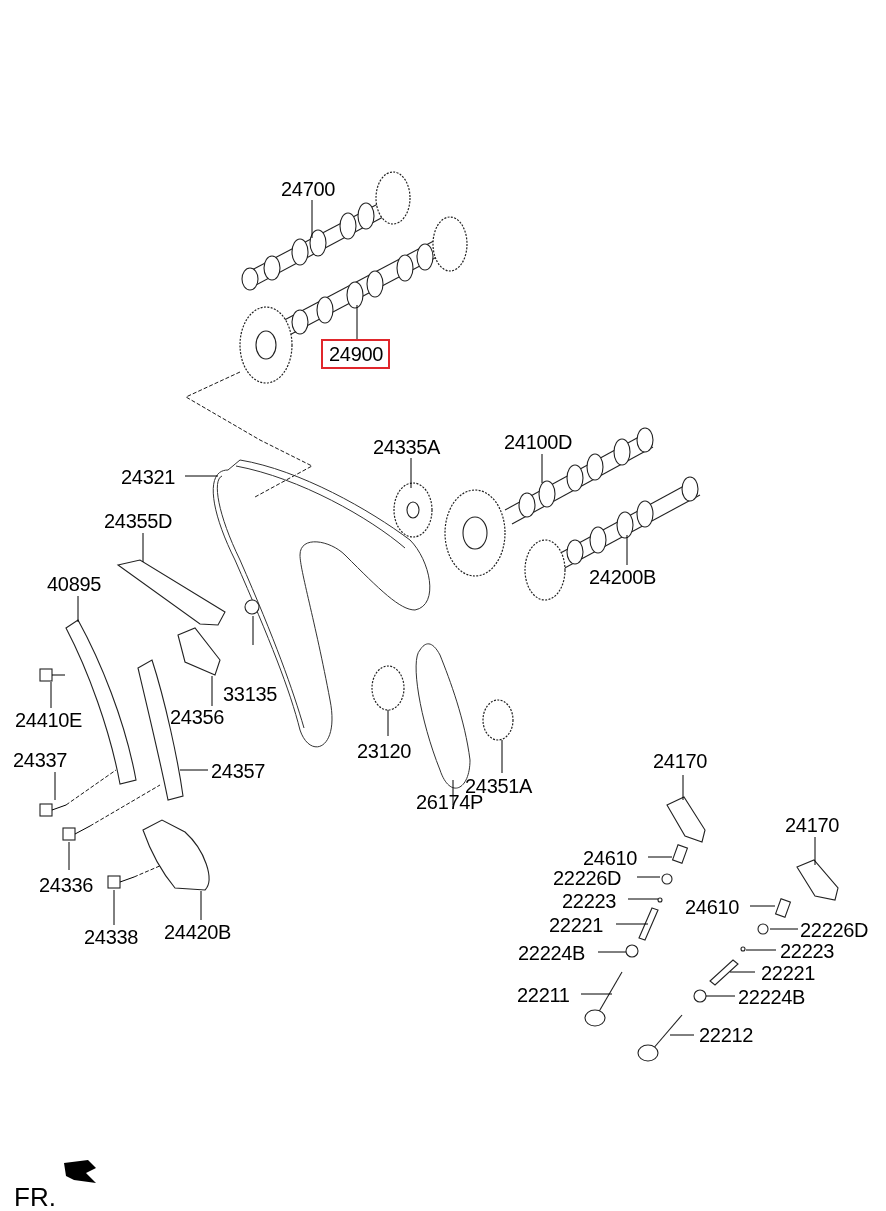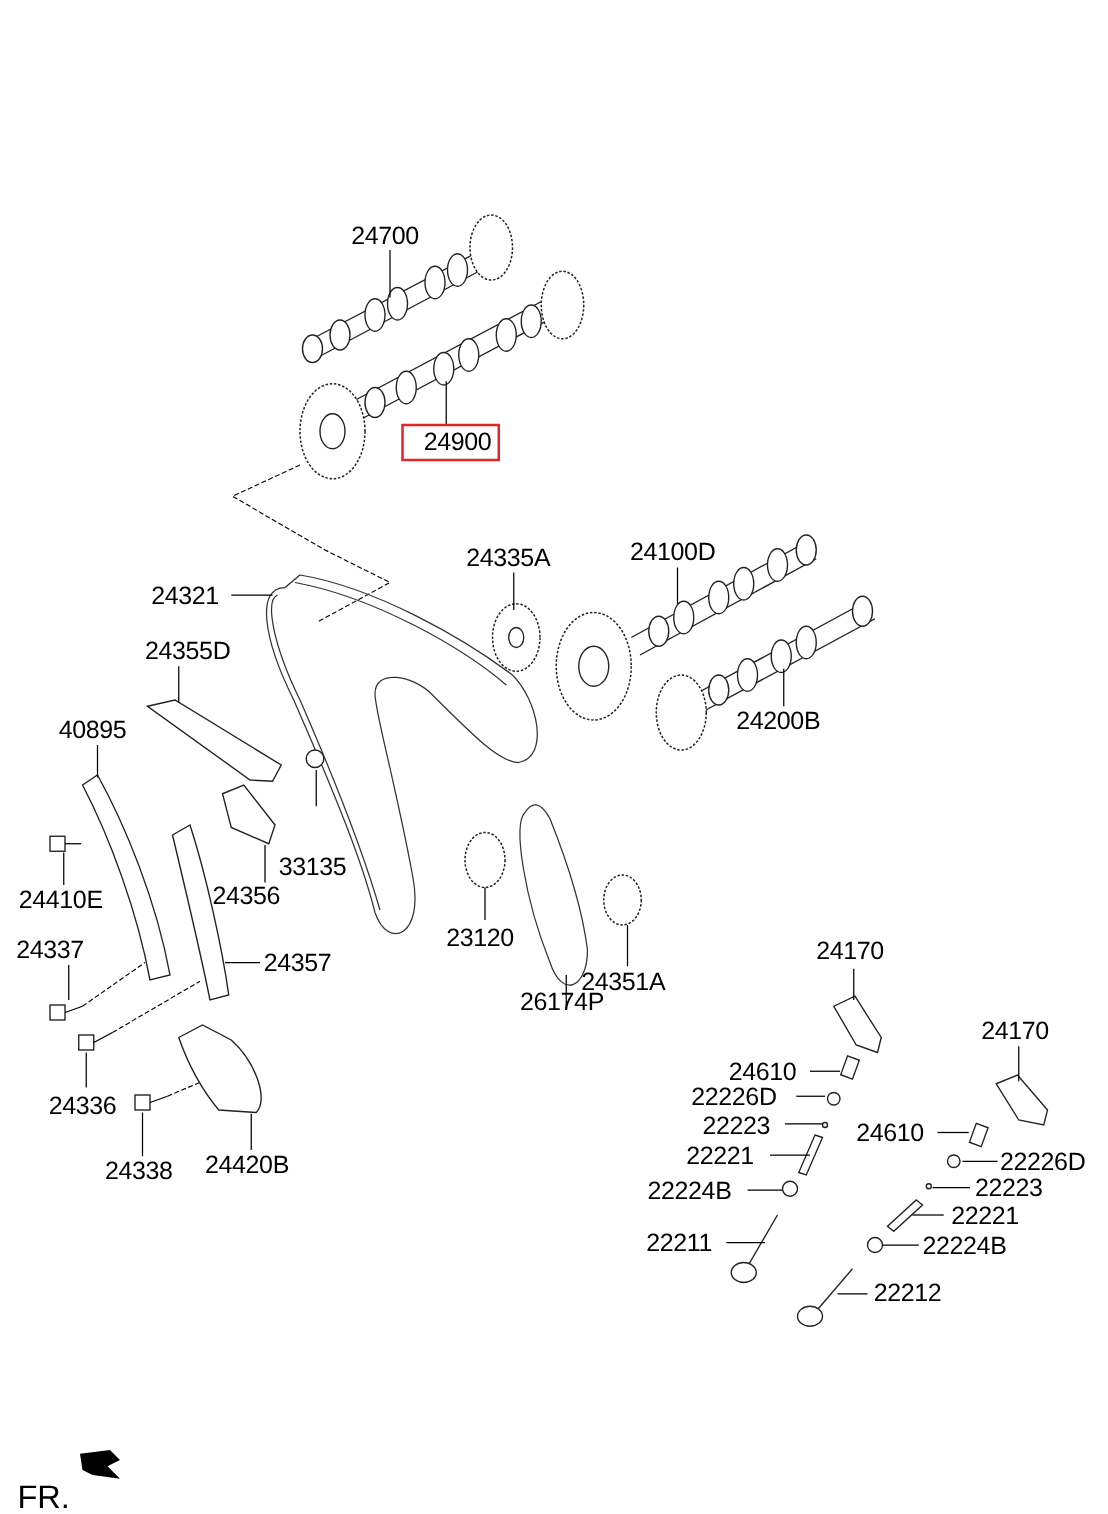--- a/index.html
+++ b/index.html
@@ -1,19 +1,19 @@
 <!DOCTYPE html>
 <html><head>
 <meta charset="utf-8">
 <style>
   html, body { margin:0; padding:0; background:#ffffff; }
   body { width:886px; height:1211px; position:relative; overflow:hidden; font-family:"Liberation Sans", sans-serif; }
   #diagram { position:absolute; left:0; top:0; width:886px; height:1211px; }
   .lbl { position:absolute; font-family:"Liberation Sans", sans-serif; font-size:20px; color:#000; line-height:1; white-space:nowrap; letter-spacing:-0.3px; }
-  .lbl.hl { border:2px solid #e0262b; padding:3px 5px 3px 16px; }
+  .lbl.hl { border:2px solid #e0262b; padding:3px 5px 3px 6px; }
   .fr { position:absolute; left:14px; top:1182px; font-size:26px; font-weight:normal; font-family:"Liberation Sans", sans-serif; }
   svg .ln { stroke:#000; stroke-width:1; fill:none; }
   svg .dash { stroke:#000; stroke-width:0.9; fill:none; stroke-dasharray:4 2; }
   svg .part { stroke:#222; stroke-width:1.1; fill:#fff; }
   svg .gear { stroke:#222; stroke-width:1.2; fill:#fff; stroke-dasharray:2 1.4; }
   svg .chain { stroke:#333; stroke-width:1; fill:none; }
 </style>
 </head>
 <body>
 
@@ -177,21 +177,21 @@
   </g>
 
   <polygon fill="#000" points="64,1163 88,1160 96,1168 86,1173 96,1183 74,1180 66,1176"></polygon>
 </svg>
 
 <div class="lbl" style="left:281px;top:179px">24700</div>
 <div class="lbl hl" style="left: 321px; top: 339px; border-color: rgb(224, 38, 43);">24900</div>
 <div class="lbl" style="left:121px;top:467px">24321</div>
 <div class="lbl" style="left:373px;top:437px">24335A</div>
 <div class="lbl" style="left:504px;top:432px">24100D</div>
-<div class="lbl" style="left:116px;top:511px">24355D</div>
+<div class="lbl" style="left:104px;top:511px">24355D</div>
 <div class="lbl" style="left:589px;top:567px">24200B</div>
 <div class="lbl" style="left:47px;top:574px">40895</div>
 <div class="lbl" style="left:223px;top:684px">33135</div>
 <div class="lbl" style="left:15px;top:710px">24410E</div>
 <div class="lbl" style="left:170px;top:707px">24356</div>
 <div class="lbl" style="left:13px;top:750px">24337</div>
 <div class="lbl" style="left:211px;top:761px">24357</div>
 <div class="lbl" style="left:357px;top:741px">23120</div>
 <div class="lbl" style="left:465px;top:776px">24351A</div>
 <div class="lbl" style="left:416px;top:792px">26174P</div>

